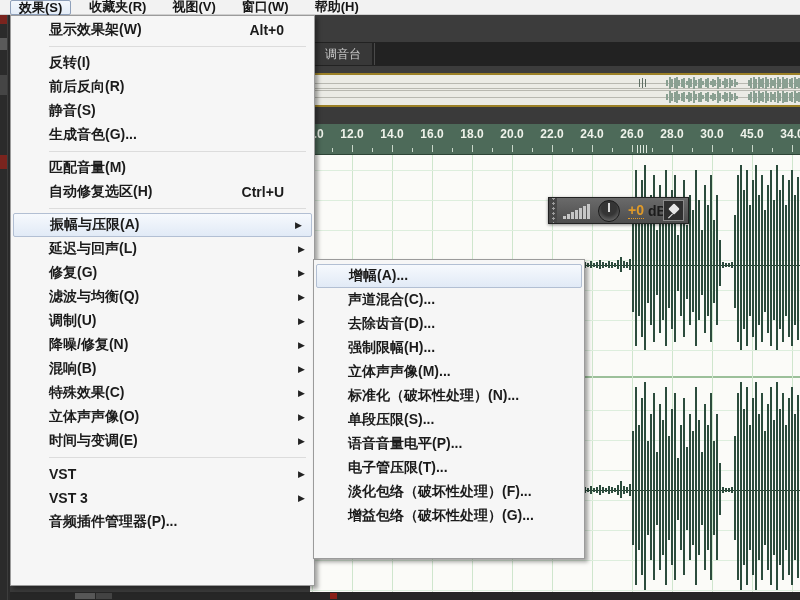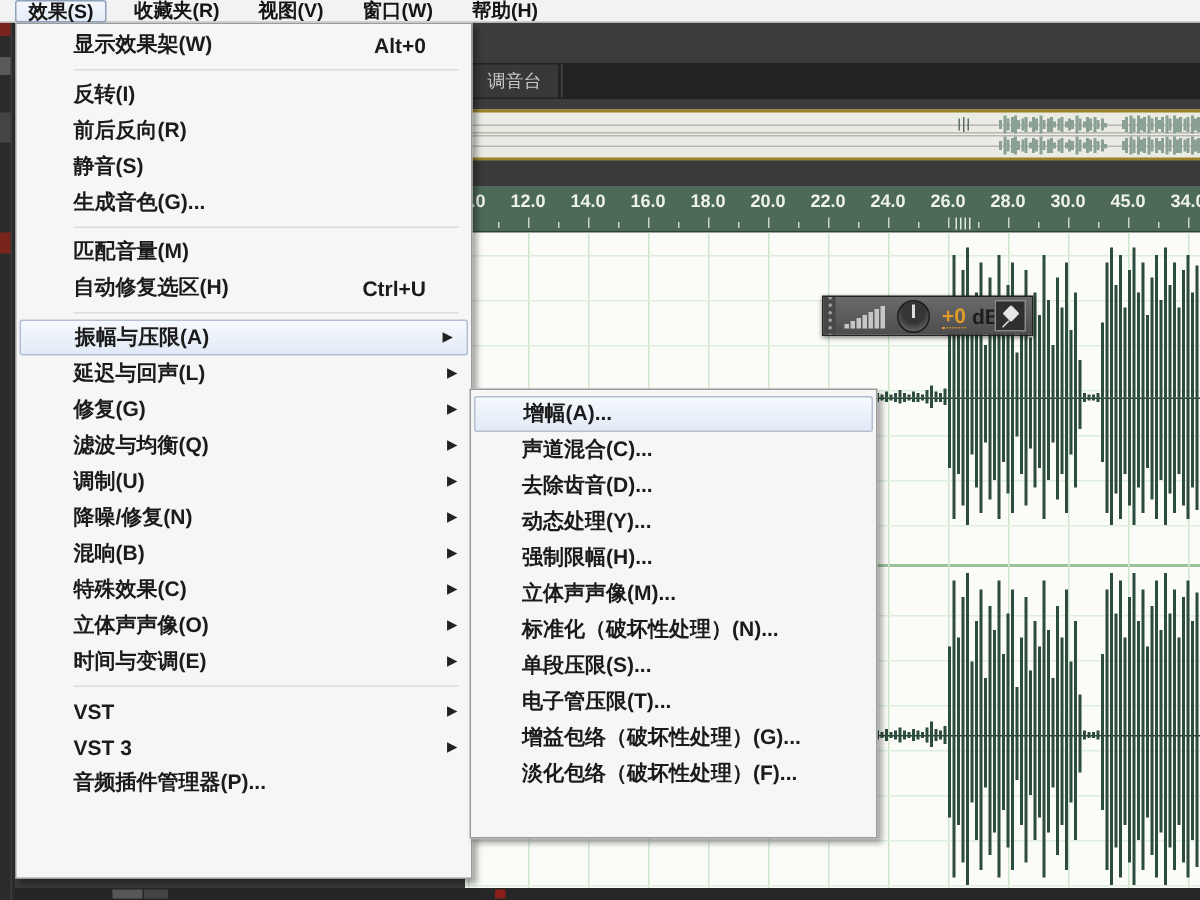--- a/index.html
+++ b/index.html
@@ -725,38 +725,38 @@
       <div class="mrow hl">
         <span class="lab">增幅(A)...</span>
       </div>
       <div class="mrow">
         <span class="lab">声道混合(C)...</span>
       </div>
       <div class="mrow">
         <span class="lab">去除齿音(D)...</span>
       </div>
       <div class="mrow">
-        <span class="lab">动态处理(Y)...</span>
-      </div>
-      <div class="mrow">
         <span class="lab">强制限幅(H)...</span>
       </div>
       <div class="mrow">
         <span class="lab">立体声声像(M)...</span>
       </div>
       <div class="mrow">
         <span class="lab">标准化（破坏性处理）(N)...</span>
       </div>
       <div class="mrow">
         <span class="lab">单段压限(S)...</span>
       </div>
       <div class="mrow">
+        <span class="lab">语音音量电平(P)...</span>
+      </div>
+      <div class="mrow">
         <span class="lab">电子管压限(T)...</span>
       </div>
       <div class="mrow">
+        <span class="lab">淡化包络（破坏性处理）(F)...</span>
+      </div>
+      <div class="mrow">
         <span class="lab">增益包络（破坏性处理）(G)...</span>
       </div>
-      <div class="mrow">
-        <span class="lab">淡化包络（破坏性处理）(F)...</span>
-      </div>
     </div>
 
 </div>
 
 </body></html>

